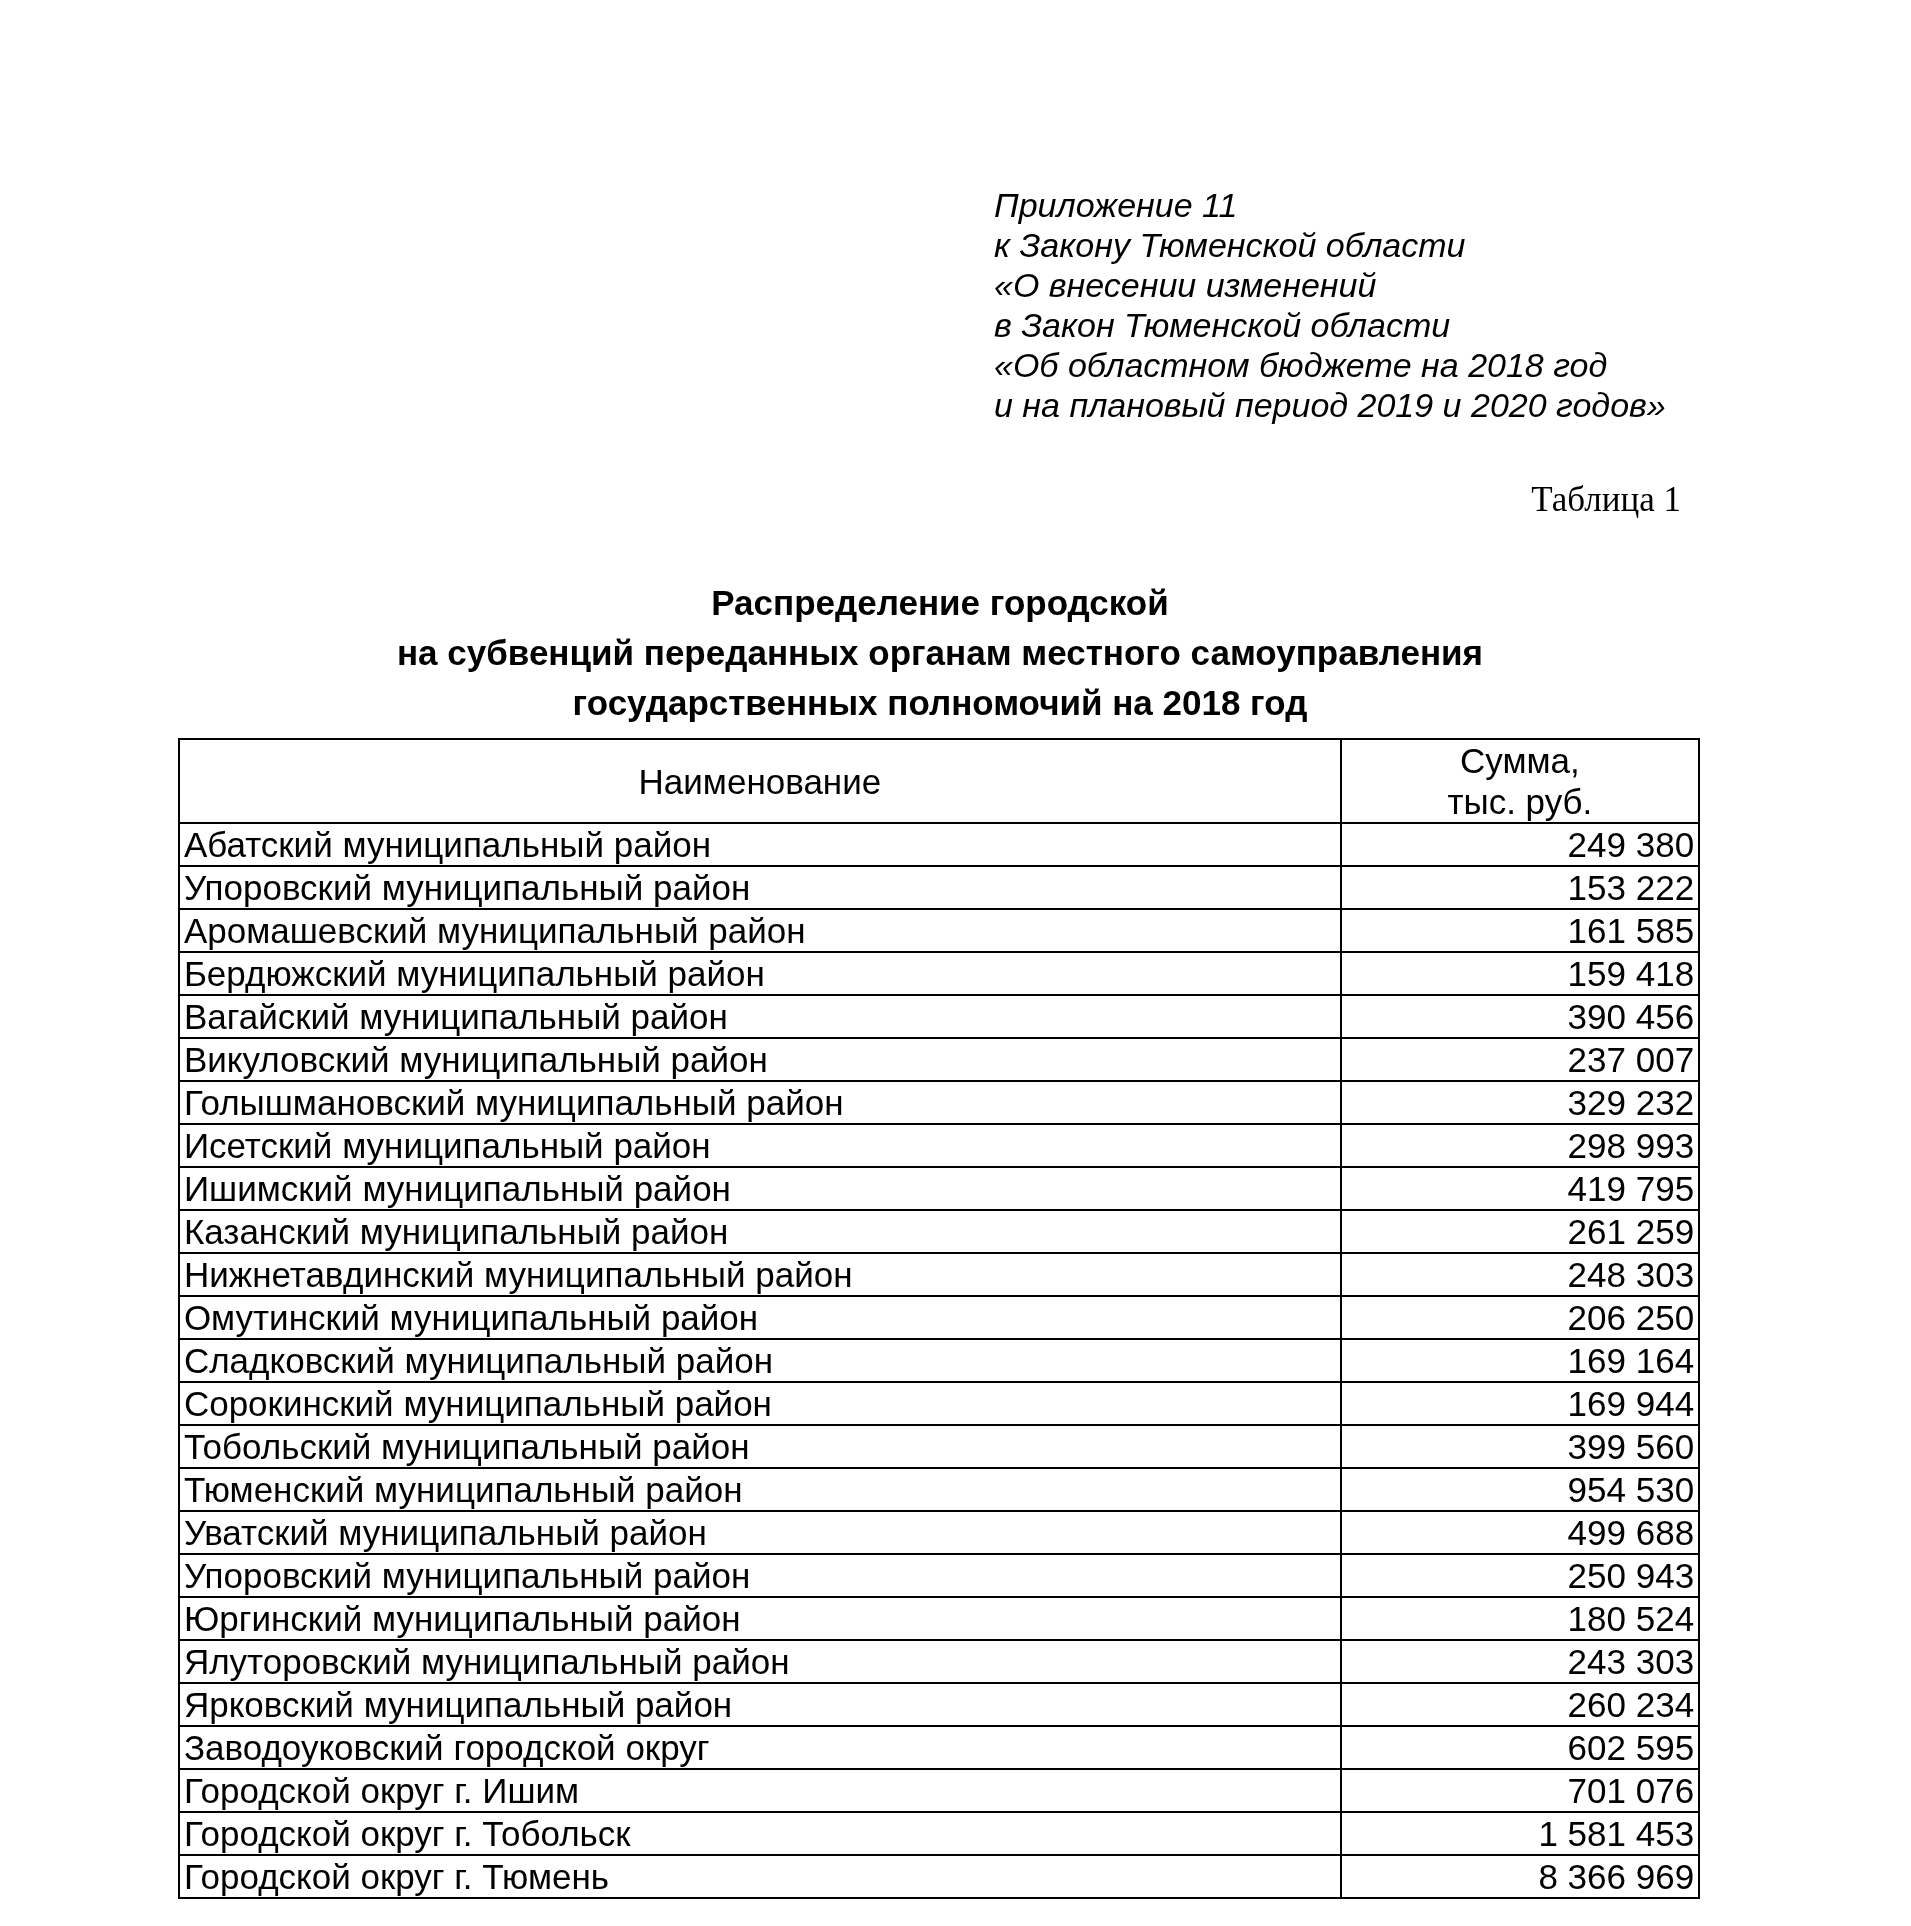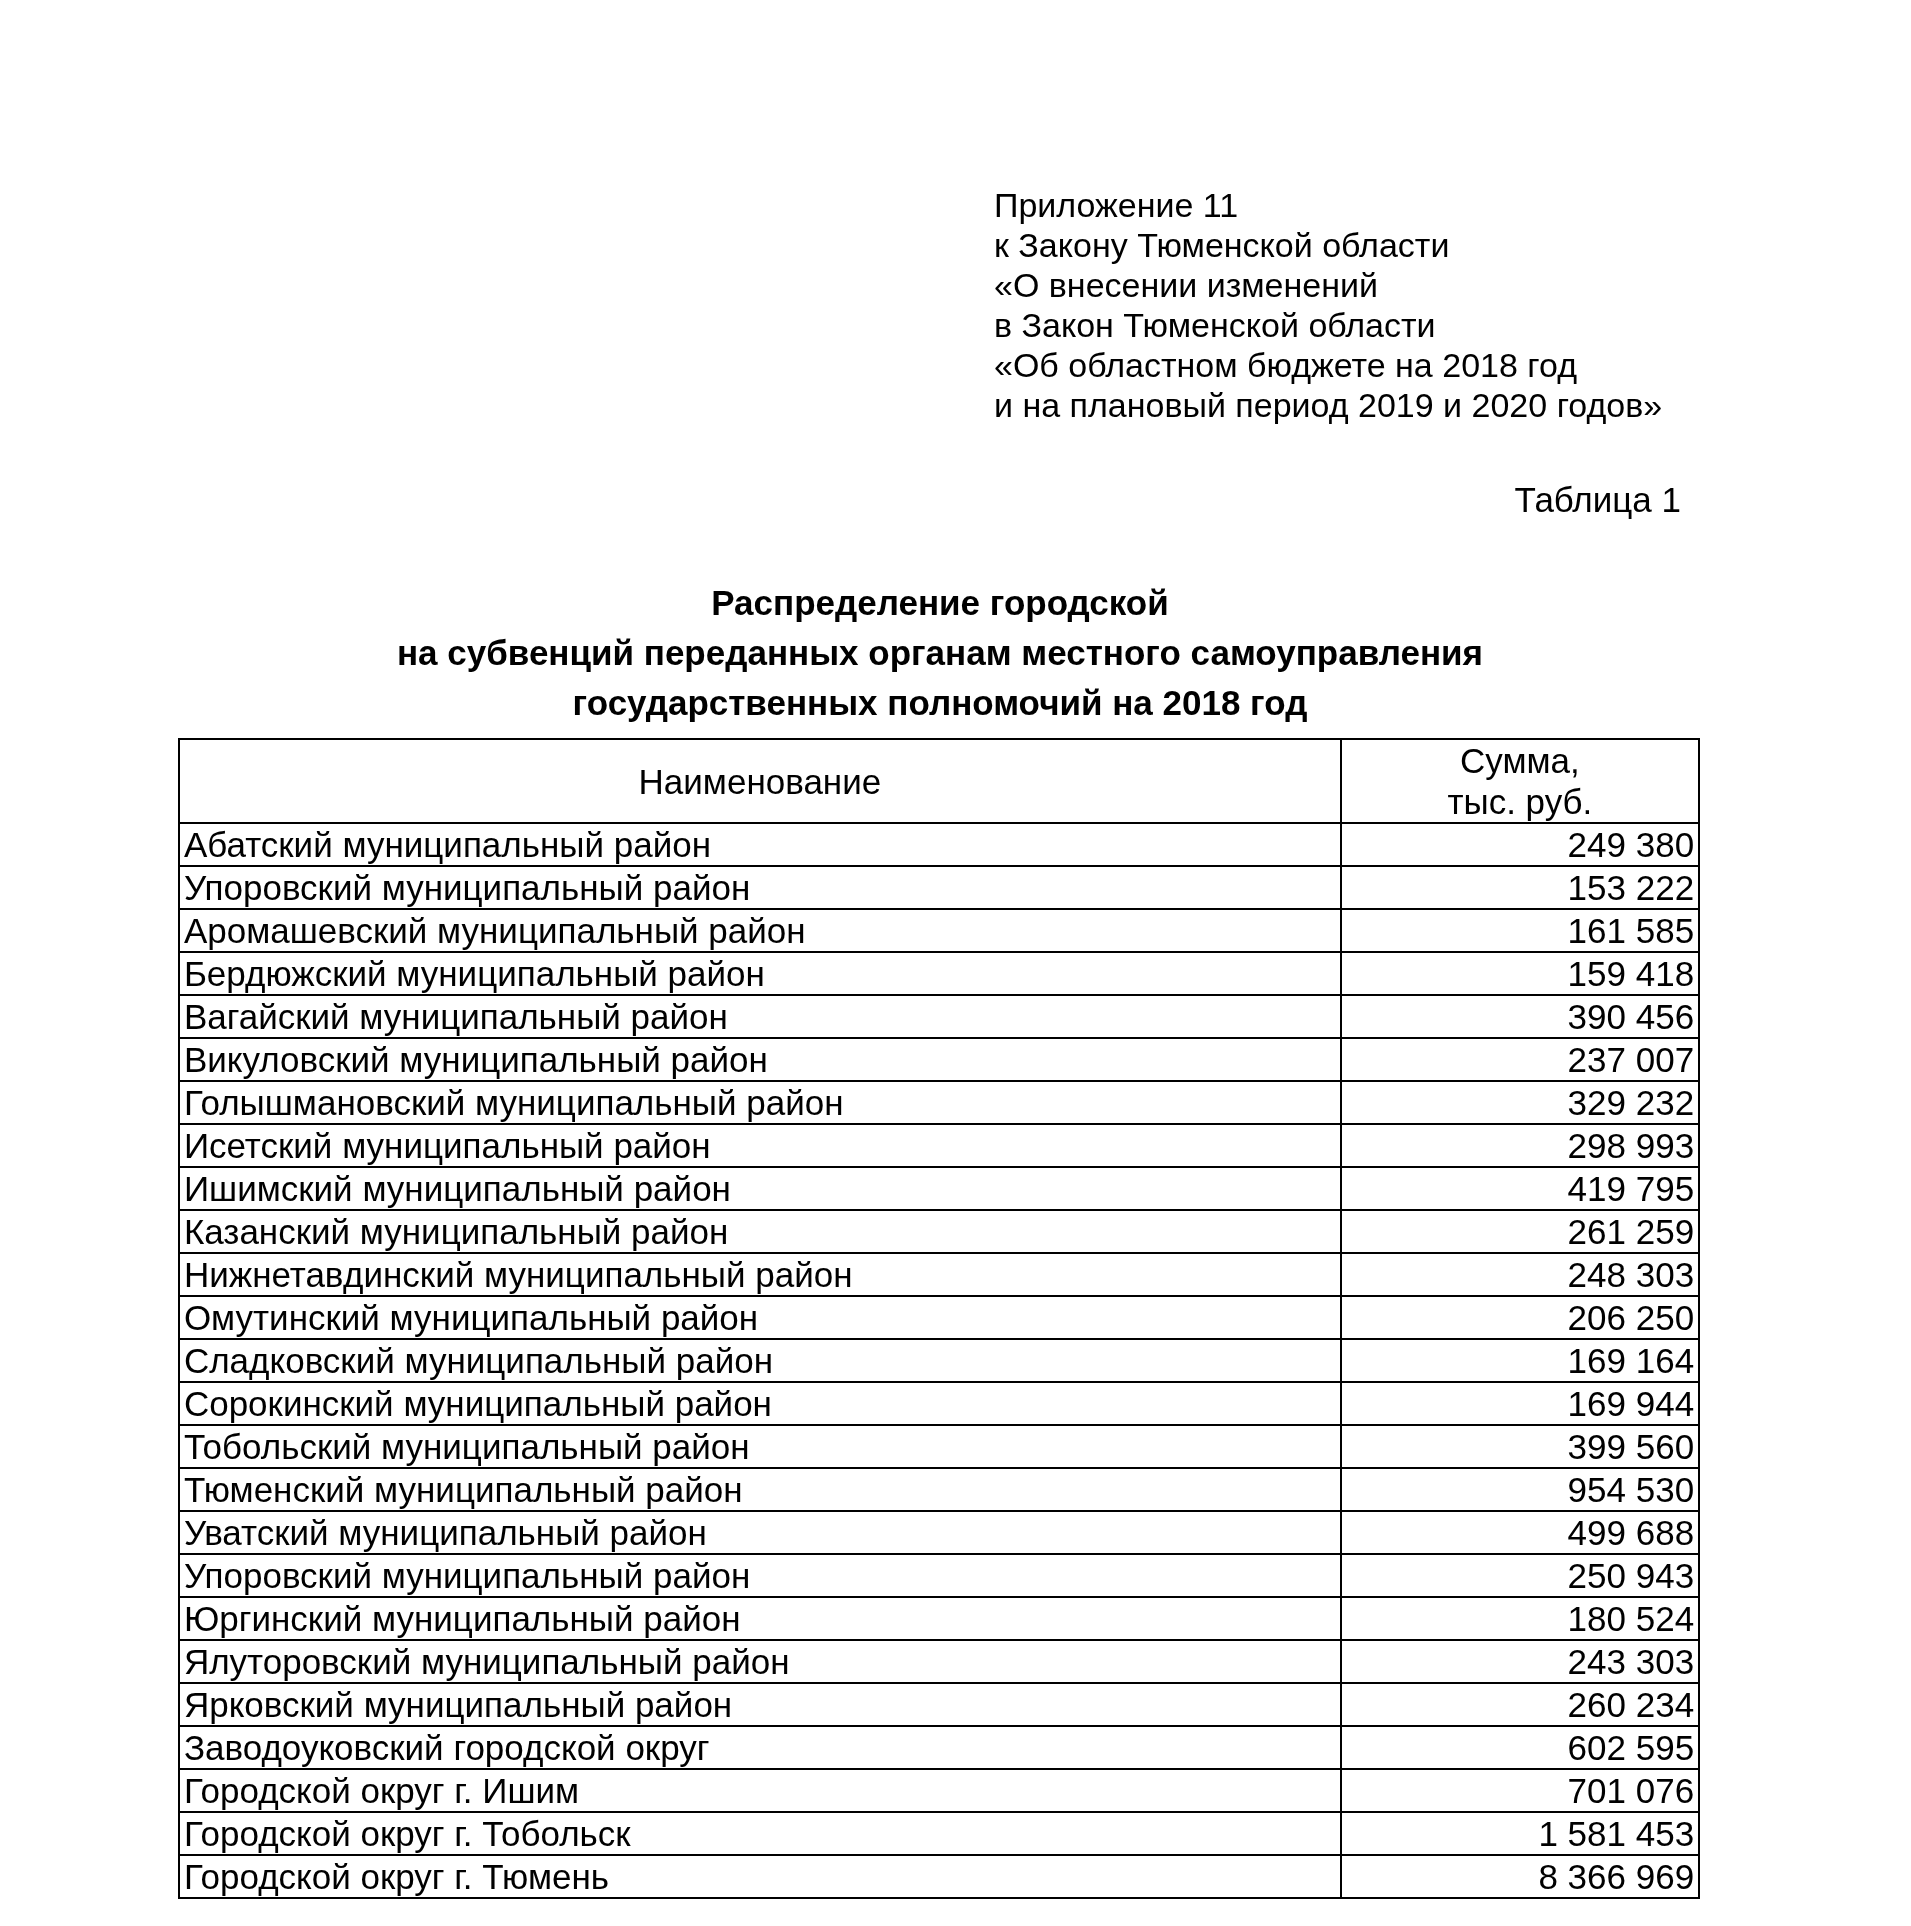--- a/index.html
+++ b/index.html
@@ -1,20 +1,20 @@
 <!DOCTYPE html>
 <html style="font-size:6.2px"><head>
 <meta charset="utf-8">
 <style>
   html, body { margin:0; padding:0; background:#ffffff; }
   body { width:1911px; height:2703px; position:relative; overflow:hidden;
          font-family:"Liberation Sans", sans-serif; color:#000; }
-  .header-block { position:absolute; left:994px; top:185px; font-size:34px; line-height:40px; }
+  .header-block { position:absolute; left:994px; top:185px; font-size:34px; line-height:40px;font-style:italic; }
   .header-block div { white-space:nowrap; }
-  .table-label { position:absolute; right:230px; top:480px; font-size:35px; }
+  .table-label { position:absolute; right:230px; top:480px; font-size:35px;font-family:Liberation Serif, serif; }
   .title-block { position:absolute; left:0; width:1880px; top:578px; text-align:center;
                  font-size:35px; font-weight:bold; line-height:50px; }
   table.data { position:absolute; left:178px; top:738px; width:1522px; border-collapse:collapse;
                font-size:35px; }
   table.data td, table.data th { border:2.7px solid #000; padding:0 3.9px; height:41px; line-height:41px; }
   table.data th { font-weight:normal; height:79px; }
   th.col-name { text-align:center; width:1152px; }
   th.col-sum { text-align:center; line-height:39px;border-radius:13px; }
   td.name { text-align:left; white-space:nowrap; }
   td.sum { text-align:right; white-space:nowrap; }

